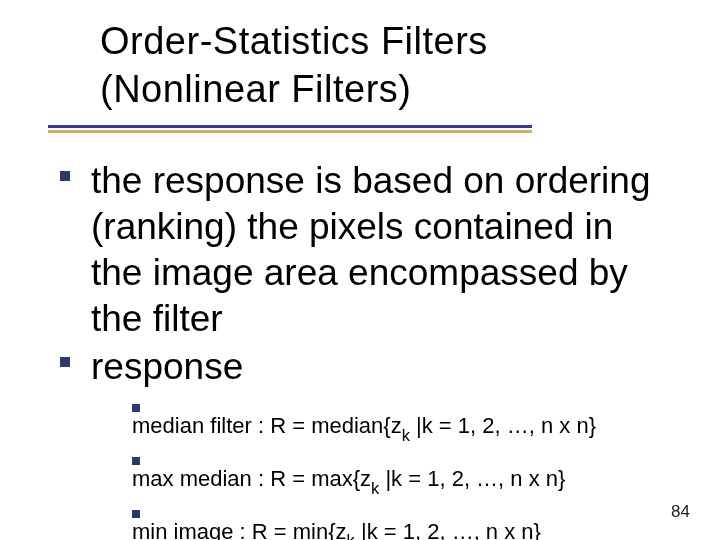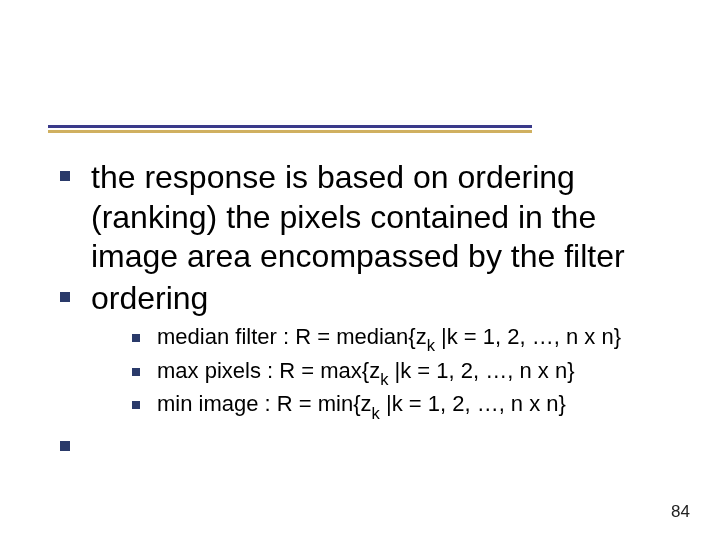--- a/index.html
+++ b/index.html
@@ -52,32 +52,33 @@
   }
   .lvl1 .bullet {
     width: 10px;
     height: 10px;
     background: #2a3a6a;
     margin-top: 13px;
     margin-right: 21px;
     flex: 0 0 auto;
   }
   .lvl1 .txt {
-    font-size: 32px;
+    font-size: 37px;
     line-height: 1.24;
   }
   .lvl2-group {
     margin-left: 72px;
     margin-top: 4px;
     margin-bottom: 6px;
   }
   .lvl2 {
     display: flex;
     align-items: flex-start;
     margin-bottom: 2px;
+    flex-direction: column;
   }
   .lvl2 .bullet {
     width: 8px;
     height: 8px;
     background: #2a3a6a;
     margin-top: 11px;
     margin-right: 17px;
     flex: 0 0 auto;
   }
   .lvl2 .txt {
@@ -97,42 +98,46 @@
     font-size: 17px;
     font-family: Arial, sans-serif;
     color: #222;
   }
 </style>
 </head>
 <body>
 
 <div class="slide">
 
+  <div class="title-area">
+    <div class="title-line">Order-Statistics Filters</div>
+    <div class="title-line">(Nonlinear Filters)</div>
+  </div>
   <div class="underline"></div>
 
   <div class="body">
 
     <div class="lvl1">
       <div class="bullet"></div>
       <div class="txt">the response is based on ordering (ranking) the pixels contained in the image area encompassed by the filter</div>
     </div>
 
     <div class="lvl1">
       <div class="bullet"></div>
-      <div class="txt">ordering</div>
+      <div class="txt">response</div>
     </div>
 
     <div class="lvl2-group">
       <div class="lvl2">
         <div class="bullet"></div>
         <div class="txt"><span>median filter : R = median{z</span><span class="sub">k</span><span> |k = 1, 2, …, n x n}</span></div>
       </div>
       <div class="lvl2">
         <div class="bullet"></div>
-        <div class="txt"><span>max pixels : R = max{z</span><span class="sub">k</span><span> |k = 1, 2, …, n x n}</span></div>
+        <div class="txt"><span>max median : R = max{z</span><span class="sub">k</span><span> |k = 1, 2, …, n x n}</span></div>
       </div>
       <div class="lvl2">
         <div class="bullet"></div>
         <div class="txt"><span>min image : R = min{z</span><span class="sub">k</span><span> |k = 1, 2, …, n x n}</span></div>
       </div>
     </div>
 
     <div class="lvl1">
       <div class="bullet"></div>
     </div>

